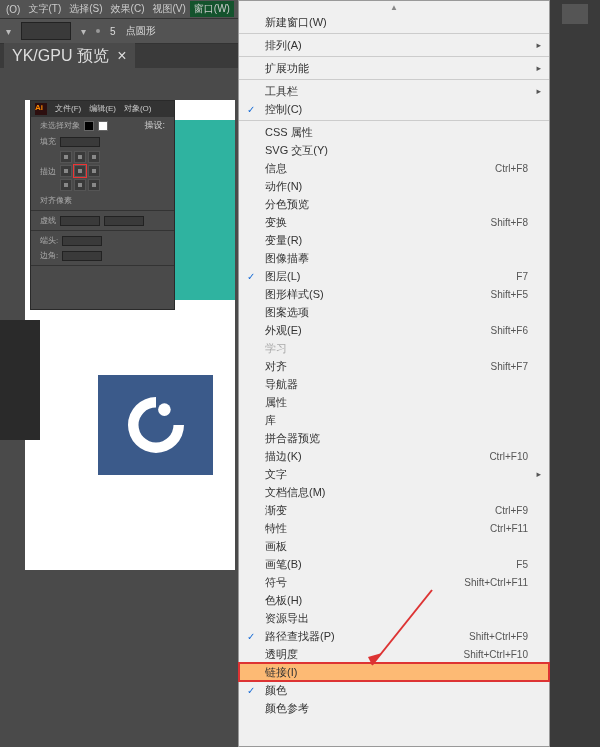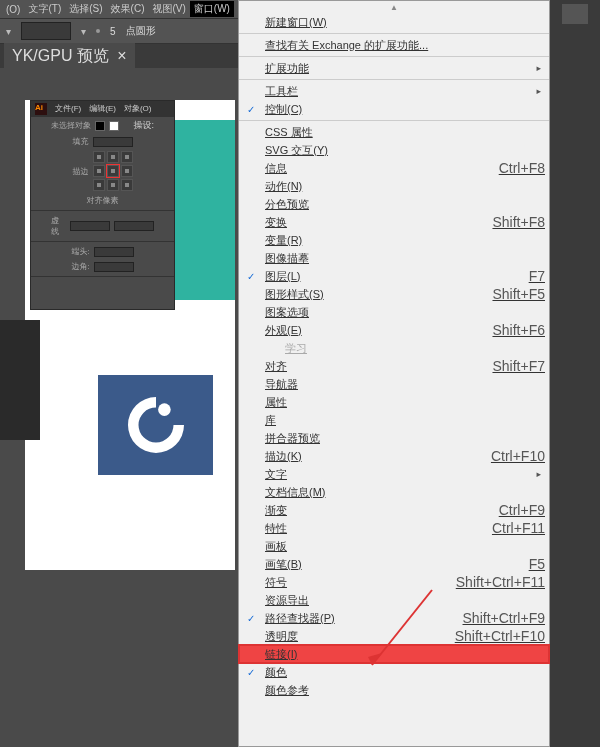--- a/index.html
+++ b/index.html
@@ -16,61 +16,61 @@
   
   .tab-row { background: #3a3a3a; height: 24px; display: flex; align-items: center; padding-left: 4px; }
   .tab { color: #ddd; font-size: 16px; padding: 3px 8px; background: #4a4a4a; }
   .tab-x { color: #ddd; margin-left: 4px; }
   
   .canvas { position: absolute; top: 100px; left: 25px; width: 210px; height: 470px; background: #fff; }
   
   .panel-a { position: absolute; top: 100px; left: 30px; width: 145px; height: 210px; background: #4a4a4a; border: 1px solid #2a2a2a; font-size: 9px; color: #ccc; }
   .panel-a .hdr { background: #333; display: flex; gap: 8px; padding: 2px 4px; font-size: 8px; }
   .panel-a .hdr .ai { width: 12px; height: 12px; background: #2d0f0f; color: #ff8a00; text-align: left; font-weight: bold; font-size: 8px; }
-  .panel-a .row { display: flex; align-items: center; gap: 4px; padding: 2px 20px; justify-content: center; }
+  .panel-a .row { display: flex; align-items: center; gap: 4px; padding: 2px 9px; }
   .panel-a .sub { font-size: 8px; color: #aaa; }
   .panel-a .swatch { width: 10px; height: 10px; background: #000; border: 1px solid #666; }
   .panel-a .swatchw { width: 10px; height: 10px; background: #fff; border: 1px solid #666; }
   .panel-a .grid { display: grid; grid-template-columns: repeat(3, 12px); gap: 2px; }
   .panel-a .cell { width: 12px; height: 12px; background: #3a3a3a; border: 1px solid #555; position: relative; }
   .panel-a .cell.on { box-shadow: 0 0 0 1px #e33; }
   .panel-a .cell::after { content: ''; position: absolute; inset: 3px; background: #888; }
   .panel-a .sep { height: 1px; background: #333; margin: 2px 0; }
   .panel-a input[type=text] { width: 40px; height: 10px; background: #3a3a3a; border: 1px solid #222; }
   
   .side-strip { position: absolute; top: 120px; left: 175px; width: 60px; height: 180px; background: #2fb3a0; }
   
   .panel-b { position: absolute; top: 320px; left: 0; width: 40px; height: 120px; background: #2a2a2a; }
   
   .logo { position: absolute; top: 375px; left: 98px; width: 115px; height: 100px; background: #3b5a8a; display: flex; align-items: center; justify-content: center; }
   .logo svg { width: 70px; height: 70px; }
   
   .dropdown { position: absolute; top: 0; left: 238px; width: 312px; height: 747px; background: #f0f0f0; border: 1px solid #999; font-size: 11px; color: #333; }
   .dd-head { height: 12px; display: flex; justify-content: center; align-items: center; color: #888; font-size: 8px; }
-  .dd-item { display: flex; align-items: center; height: 18px; padding-left: 26px; padding-right: 4px; position: relative; text-decoration: underline; }
+  .dd-item { display: flex; align-items: center; height: 18px; padding-left: 26px; padding-right: 21px; position: relative; }
   .dd-item.sub::after { content: '▸'; position: absolute; right: 8px; color: #555; font-size: 9px; }
   .dd-sep { height: 1px; background: #ccc; margin: 2px 0; }
   .dd-check { position: absolute; left: 8px; color: #1a6dd6; font-size: 10px; }
-  .dd-short { margin-left: auto; color: #555; font-size: 14px; }
-  .dd-item.disabled { color: #aaa; margin-left: 20px; }
-  .dd-item.highlight { outline: 2px solid #d33; outline-offset: -1px; background: #ef4444; }
+  .dd-short { margin-left: auto; color: #555; font-size: 10px; }
+  .dd-item.disabled { color: #aaa; }
+  .dd-item.highlight { outline: 2px solid #d33; outline-offset: -1px; background: #fdba74; }
   .arrow-ann { position: absolute; top: 585px; left: 362px; width: 80px; height: 90px; pointer-events: none; }
   .right-strip { position: absolute; top: 0; right: 0; width: 50px; height: 747px; background: #3a3a3a; }
   .right-strip .icn { width: 26px; height: 20px; margin: 4px auto; background: #555; }
 </style>
 </head>
 <body>
 
 <div class="menubar">
   <span class="menubar-item">(O)</span>
   <span class="menubar-item">文字(T)</span>
   <span class="menubar-item">选择(S)</span>
   <span class="menubar-item">效果(C)</span>
   <span class="menubar-item">视图(V)</span>
-  <span class="menubar-item" style="background:#000000;">窗口(W)</span>
+  <span class="menubar-item" style="background:#14532d;">窗口(W)</span>
 </div>
 
 <div class="toolbar">
   <span class="arrow">▾</span>
   <div class="sel"></div>
   <span class="arrow">▾</span>
   <span class="dot"></span>
   <span class="toolbar-text">5</span>
   <span class="toolbar-text">点圆形</span>
 </div>
@@ -150,22 +150,22 @@
 <div class="right-strip">
   <div class="icn"></div>
 </div>
 
 <div class="dropdown">
   <div class="dd-head">▲</div>
   <div class="dd-item">
       <span>新建窗口(W)</span>
     </div>
   <div class="dd-sep"></div>
-  <div class="dd-item">
-      <span>查找有关 Exchange 的扩展功能...</span>
+  <div class="dd-item sub">
+      <span>排列(A)</span>
     </div>
   <div class="dd-sep"></div>
   <div class="dd-item sub">
       <span>扩展功能</span>
     </div>
   <div class="dd-sep"></div>
   <div class="dd-item sub">
       <span>工具栏</span>
     </div>
   <div class="dd-item">
@@ -255,20 +255,23 @@
   <div class="dd-item">
       <span>画板</span>
     </div>
   <div class="dd-item">
       <span>画笔(B)</span>
       <span class="dd-short">F5</span>
     </div>
   <div class="dd-item">
       <span>符号</span>
       <span class="dd-short">Shift+Ctrl+F11</span>
+    </div>
+  <div class="dd-item">
+      <span>色板(H)</span>
     </div>
   <div class="dd-item">
       <span>资源导出</span>
     </div>
   <div class="dd-item">
       <span class="dd-check">✓</span>
       <span>路径查找器(P)</span>
       <span class="dd-short">Shift+Ctrl+F9</span>
     </div>
   <div class="dd-item">

